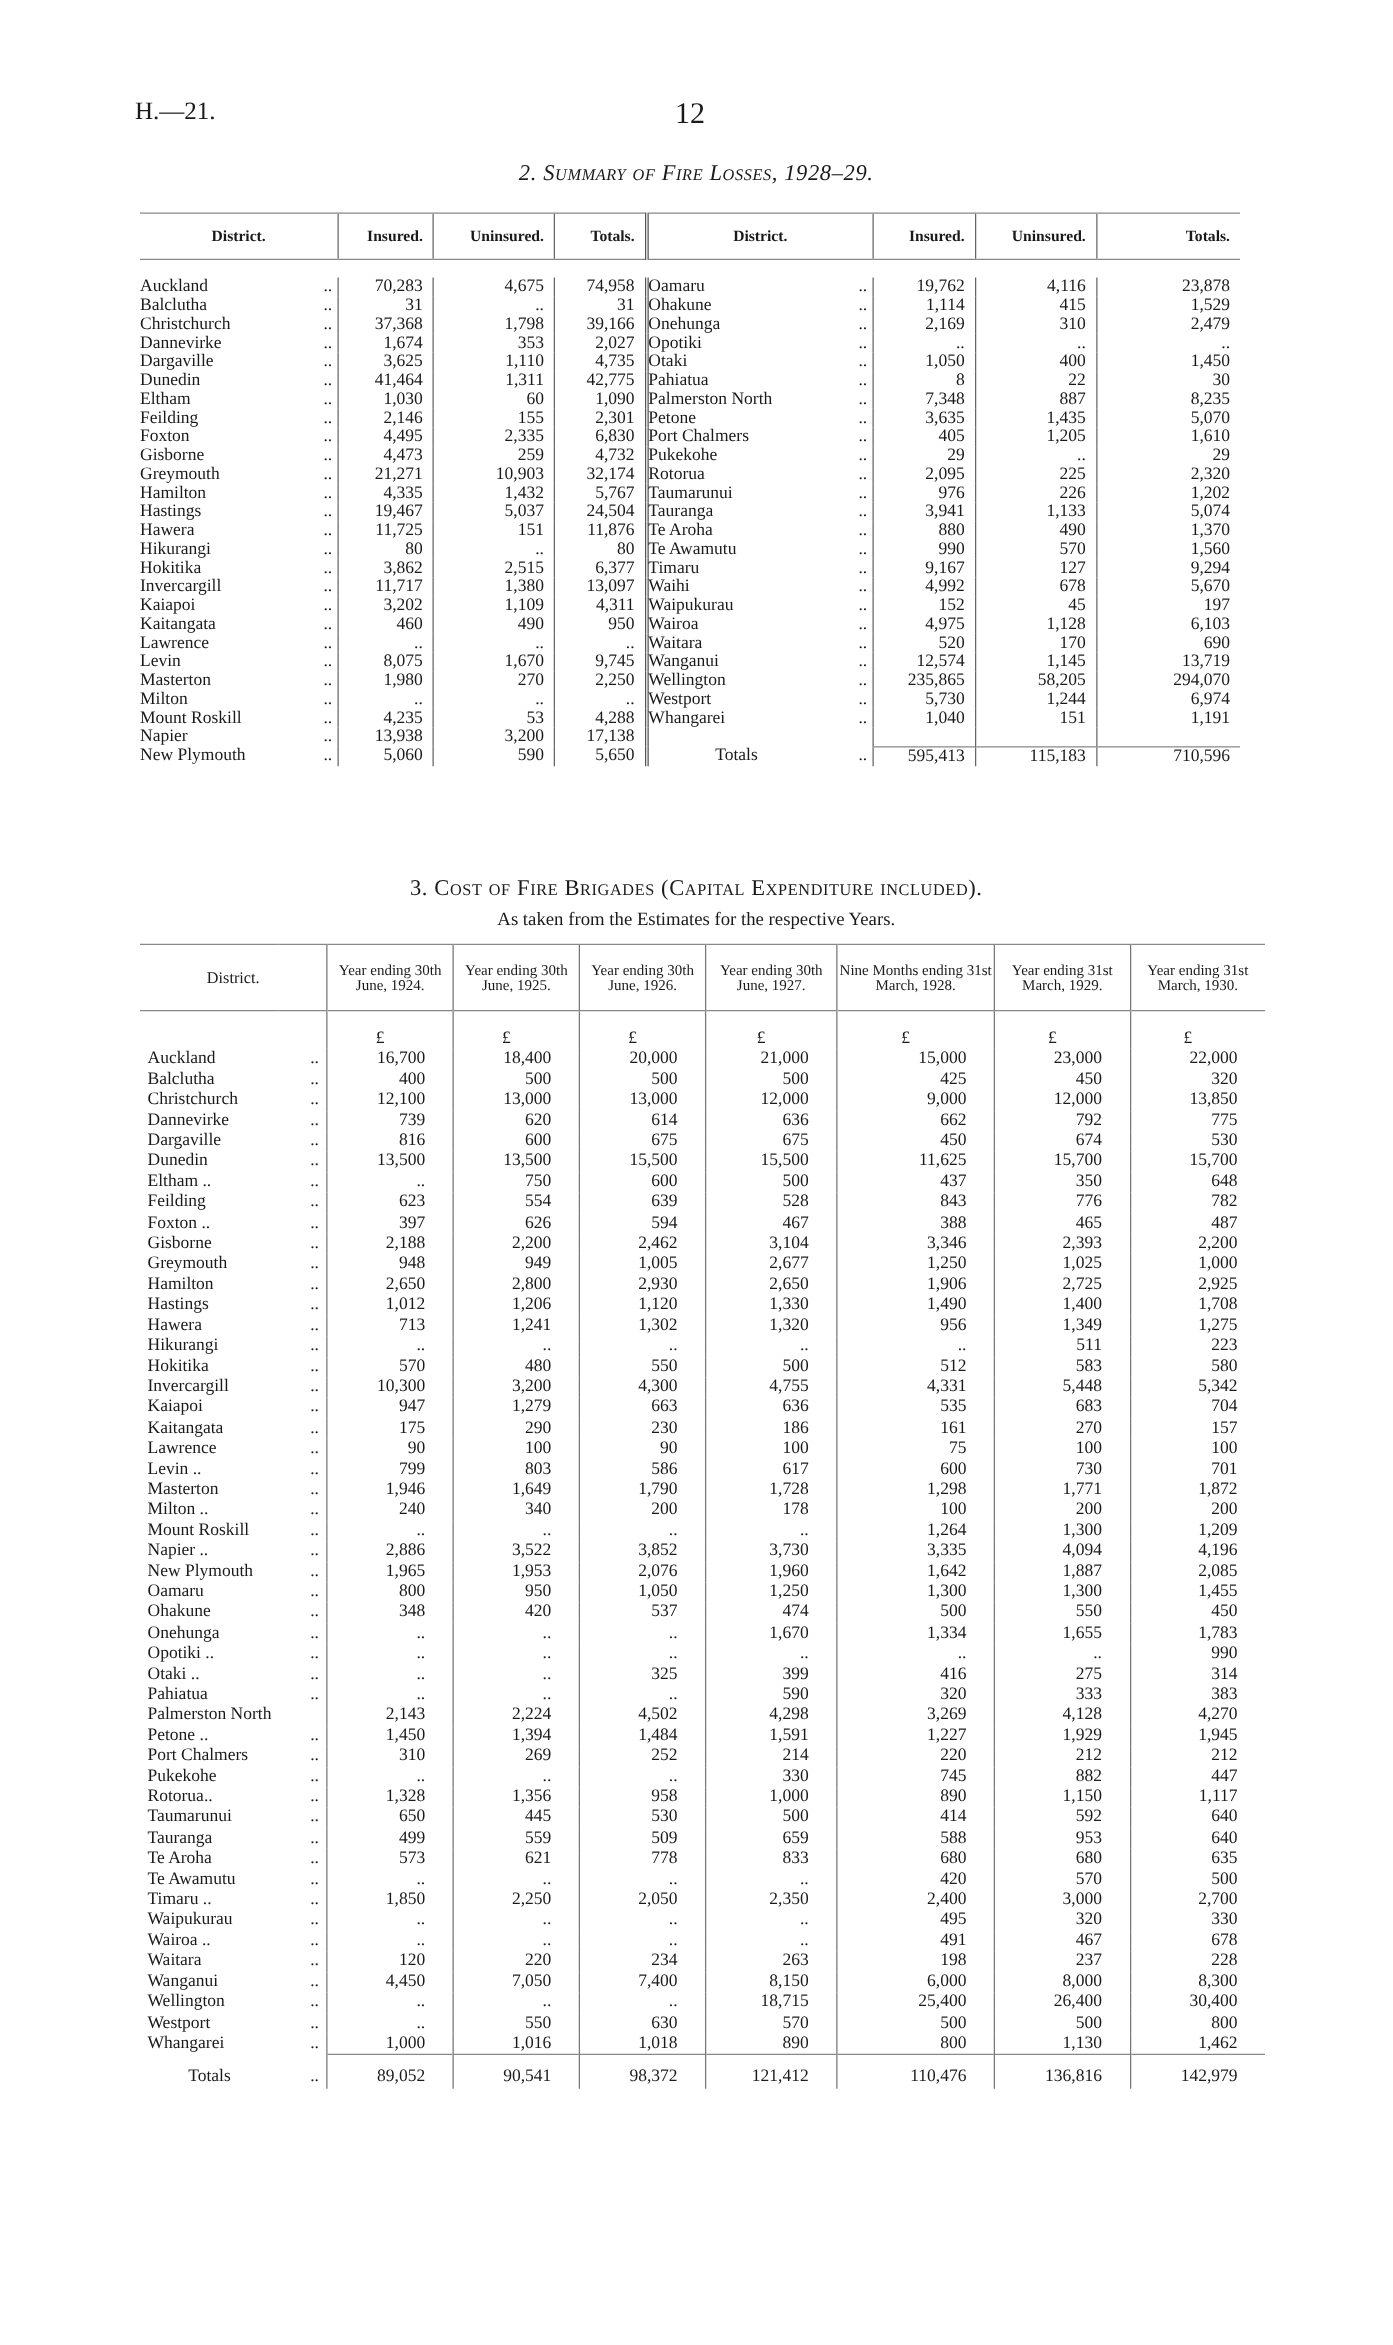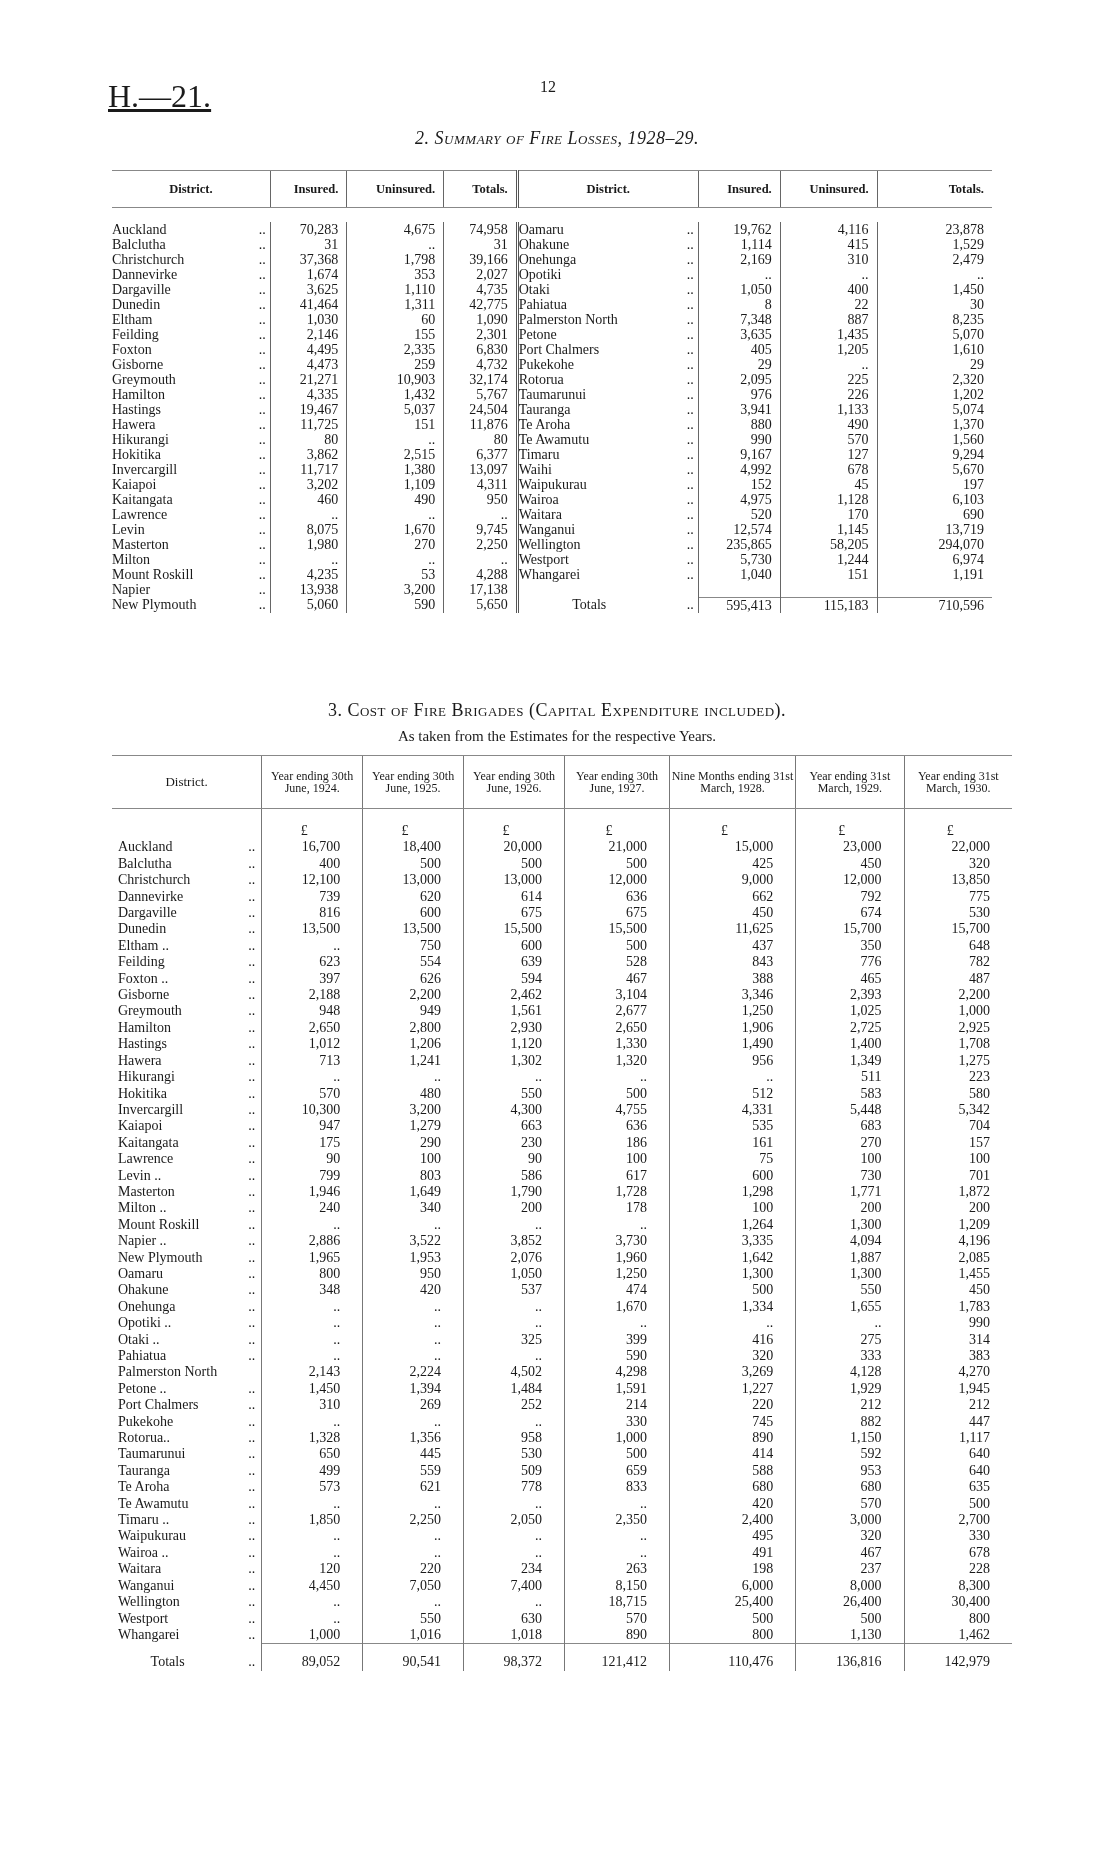--- a/index.html
+++ b/index.html
@@ -1,21 +1,21 @@
 <!DOCTYPE html>
 <html><head>
   <meta charset="utf-8">
   <style>
     html, body { margin: 0; padding: 0; background: #ffffff; }
     body {
       width: 1114px; height: 1876px; position: relative; overflow: hidden;
       font-family: "Liberation Serif", "DejaVu Serif", serif; color: #1a1a1a;
     }
-    .page-ref { position: absolute; left: 108px; top: 78px; font-size: 32px; text-decoration: underline; }
-    .page-num { position: absolute; left: 540px; top: 78px; font-size: 16px; text-align: right; }
+    .page-ref { position: absolute; left: 108px; top: 78px; font-size: 20px; }
+    .page-num { position: absolute; left: 540px; top: 78px; font-size: 24px; text-align: right; }
     .sec-title { position: absolute; left: 0; width: 1114px; text-align: center; font-size: 18px; letter-spacing: 0.5px; }
     .sec-title .sc { font-variant: small-caps; }
     .sec-sub { position: absolute; left: 0; width: 1114px; text-align: center; font-size: 15px; }
 
     
     .t2 { position: absolute; left: 112px; top: 170px; width: 880px; border-collapse: collapse; font-size: 14px; line-height: 15px; }
     .t2 th { font-size: 12.5px; font-weight: bold; height: 34px; border-top: 1px solid #888; border-bottom: 1px solid #888; }
     .t2 td { padding: 0 4px; white-space: nowrap; }
     .t2 .num { text-align: right; border-left: 1px solid #666; padding-right: 8px; }
     .t2 .dist { text-align: left; padding-left: 0; }
@@ -518,21 +518,21 @@
         <td class="num">3,104</td>
         <td class="num">3,346</td>
         <td class="num">2,393</td>
         <td class="num">2,200</td>
       </tr>
       <tr>
         <td class="dist">Greymouth</td>
         <td class="dots">..</td>
         <td class="num">948</td>
         <td class="num">949</td>
-        <td class="num">1,561</td>
+        <td class="num">1,005</td>
         <td class="num">2,677</td>
         <td class="num">1,250</td>
         <td class="num">1,025</td>
         <td class="num">1,000</td>
       </tr>
       <tr>
         <td class="dist">Hamilton</td>
         <td class="dots">..</td>
         <td class="num">2,650</td>
         <td class="num">2,800</td>

